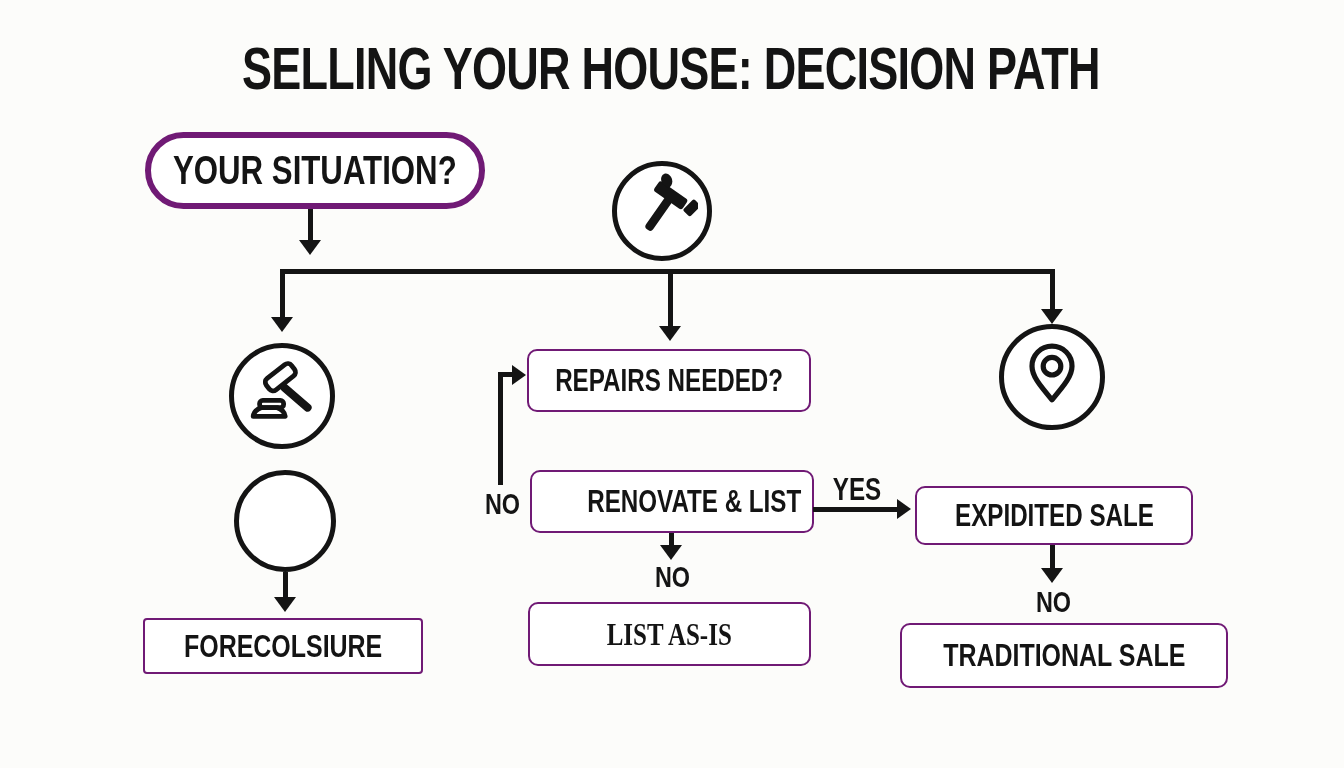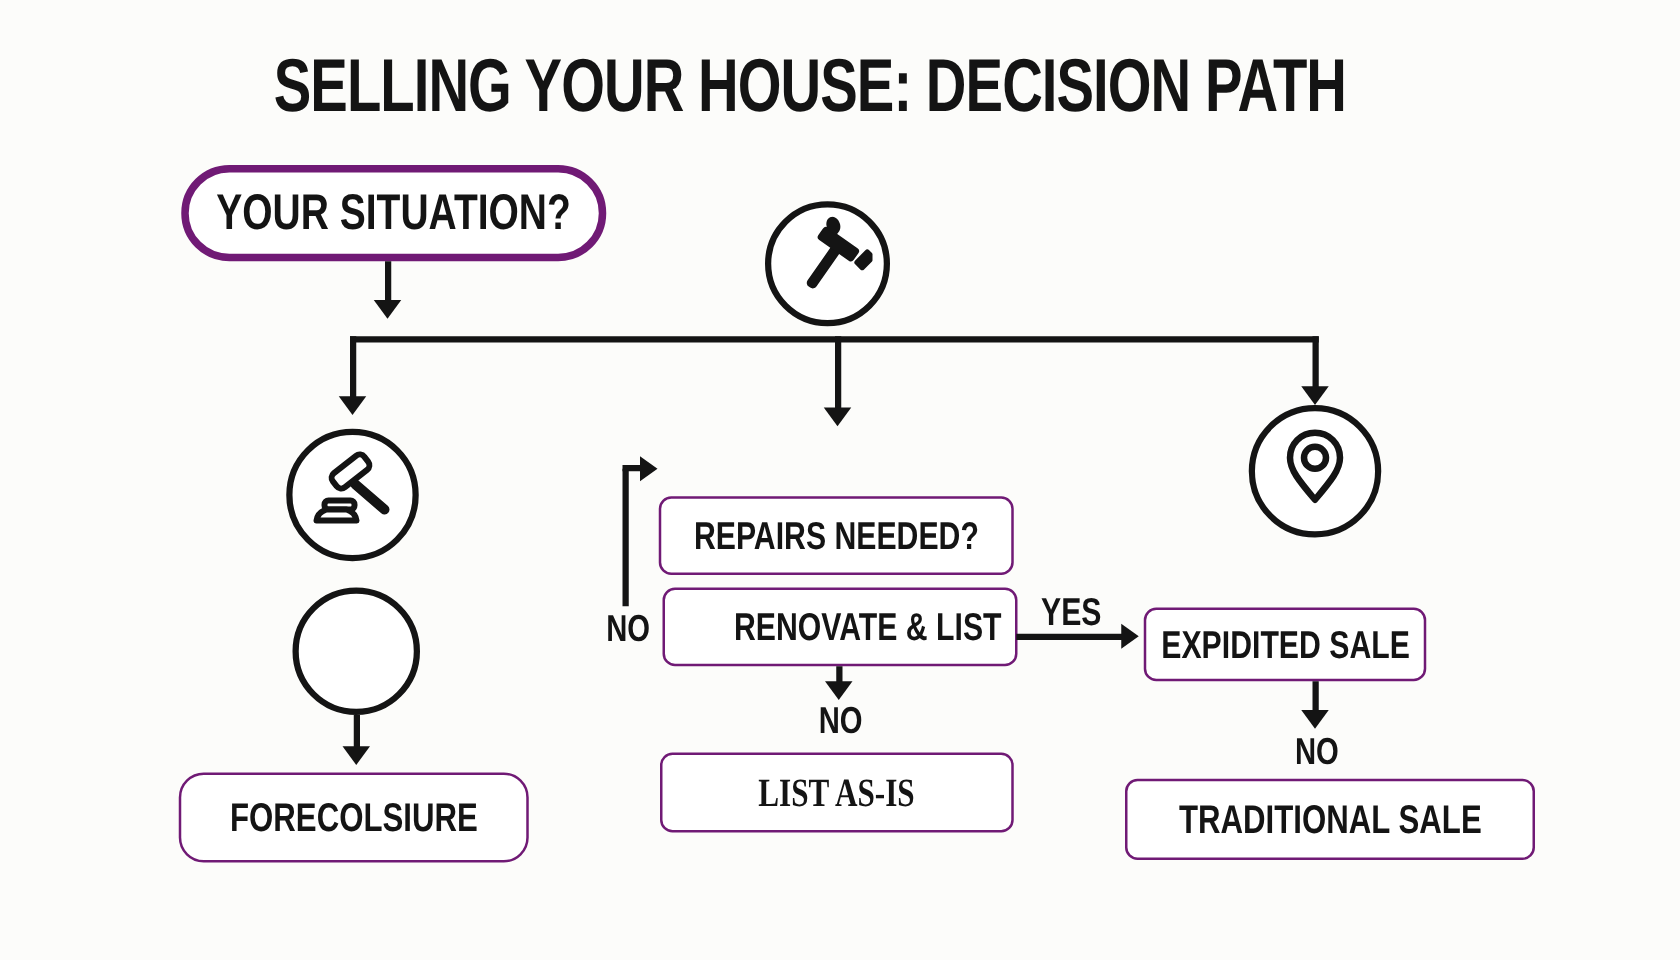--- a/index.html
+++ b/index.html
@@ -6,21 +6,21 @@
   .canvas{
     position:relative;
     width:1344px;height:768px;
     background:#fcfcfa;
     font-family:"Liberation Sans", sans-serif;
     color:#141414;
     overflow:hidden;
   }
   .title-wrap{
     position:absolute;left:0;top:34px;width:1296px;
-    display:flex;justify-content:center;
+    display:flex;justify-content:center;padding-left:23px;
   }
   .title-txt{
     font-size:60px;font-weight:700;white-space:nowrap;
     display:inline-block;transform:scaleX(0.75);transform-origin:center;
     letter-spacing:-1px;
   }
   .node{
     position:absolute;box-sizing:border-box;
     border:2px solid #701a75;border-radius:10px;background:#ffffff;
     display:flex;align-items:center;justify-content:center;
@@ -102,25 +102,25 @@
         </g>
       </svg>
     </span>
   </div>
 
   <div class="circle" style="left:234px;top:470px;width:102px;height:102px;"></div>
 
   <div class="vline" style="left:283px;top:572px;width:5px;height:27px;"></div>
   <div class="ah-down" style="left:274px;top:597px;"></div>
 
-  <div class="node" style="left:143px;top:618px;width:280px;height:72px;border-radius:20px;">
+  <div class="node" style="left:143px;top:618px;width:280px;height:56px;border-radius:4px;">
     <span class="txt fs32">FORECOLSIURE</span>
   </div>
 
-  <div class="node" style="left:527px;top:349px;width:284px;height:63px;margin-top:48px;">
+  <div class="node" style="left:527px;top:349px;width:284px;height:63px;">
     <span class="txt fs31">REPAIRS NEEDED?</span>
   </div>
 
   <div class="vline" style="left:498px;top:375px;width:5px;height:110px;"></div>
   <div class="hline" style="left:498px;top:372px;width:15px;height:5px;"></div>
   <div class="ah-right" style="left:512px;top:365px;"></div>
   <div class="edge-label" style="left:462px;top:487px;width:80px;">
     <span class="txt fs30">NO</span>
   </div>
 
@@ -147,21 +147,21 @@
   <div class="circle" style="left:999px;top:324px;width:106px;height:106px;">
     <span>
       <svg viewBox="0 0 100 100" width="80" height="80">
         <path d="M50 14 C36 14 25 25 25 39 C25 51 34 62 50 81 C66 62 75 51 75 39 C75 25 64 14 50 14 Z" fill="none" stroke="#141414" stroke-width="6.5" stroke-linejoin="round"></path>
         <circle cx="50" cy="39" r="11" fill="none" stroke="#141414" stroke-width="6.5"></circle>
       </svg>
     </span>
   </div>
 
 
-  <div class="node" style="left:915px;top:486px;width:226px;height:59px;">
+  <div class="node" style="left:915px;top:486px;width:278px;height:59px;">
     <span class="txt fs31">EXPIDITED SALE</span>
   </div>
 
   <div class="vline" style="left:1050px;top:545px;width:5px;height:25px;"></div>
   <div class="ah-down" style="left:1041px;top:568px;"></div>
   <div class="edge-label" style="left:1013px;top:585px;width:80px;">
     <span class="txt fs30">NO</span>
   </div>
 
   <div class="node" style="left:900px;top:623px;width:328px;height:65px;">

